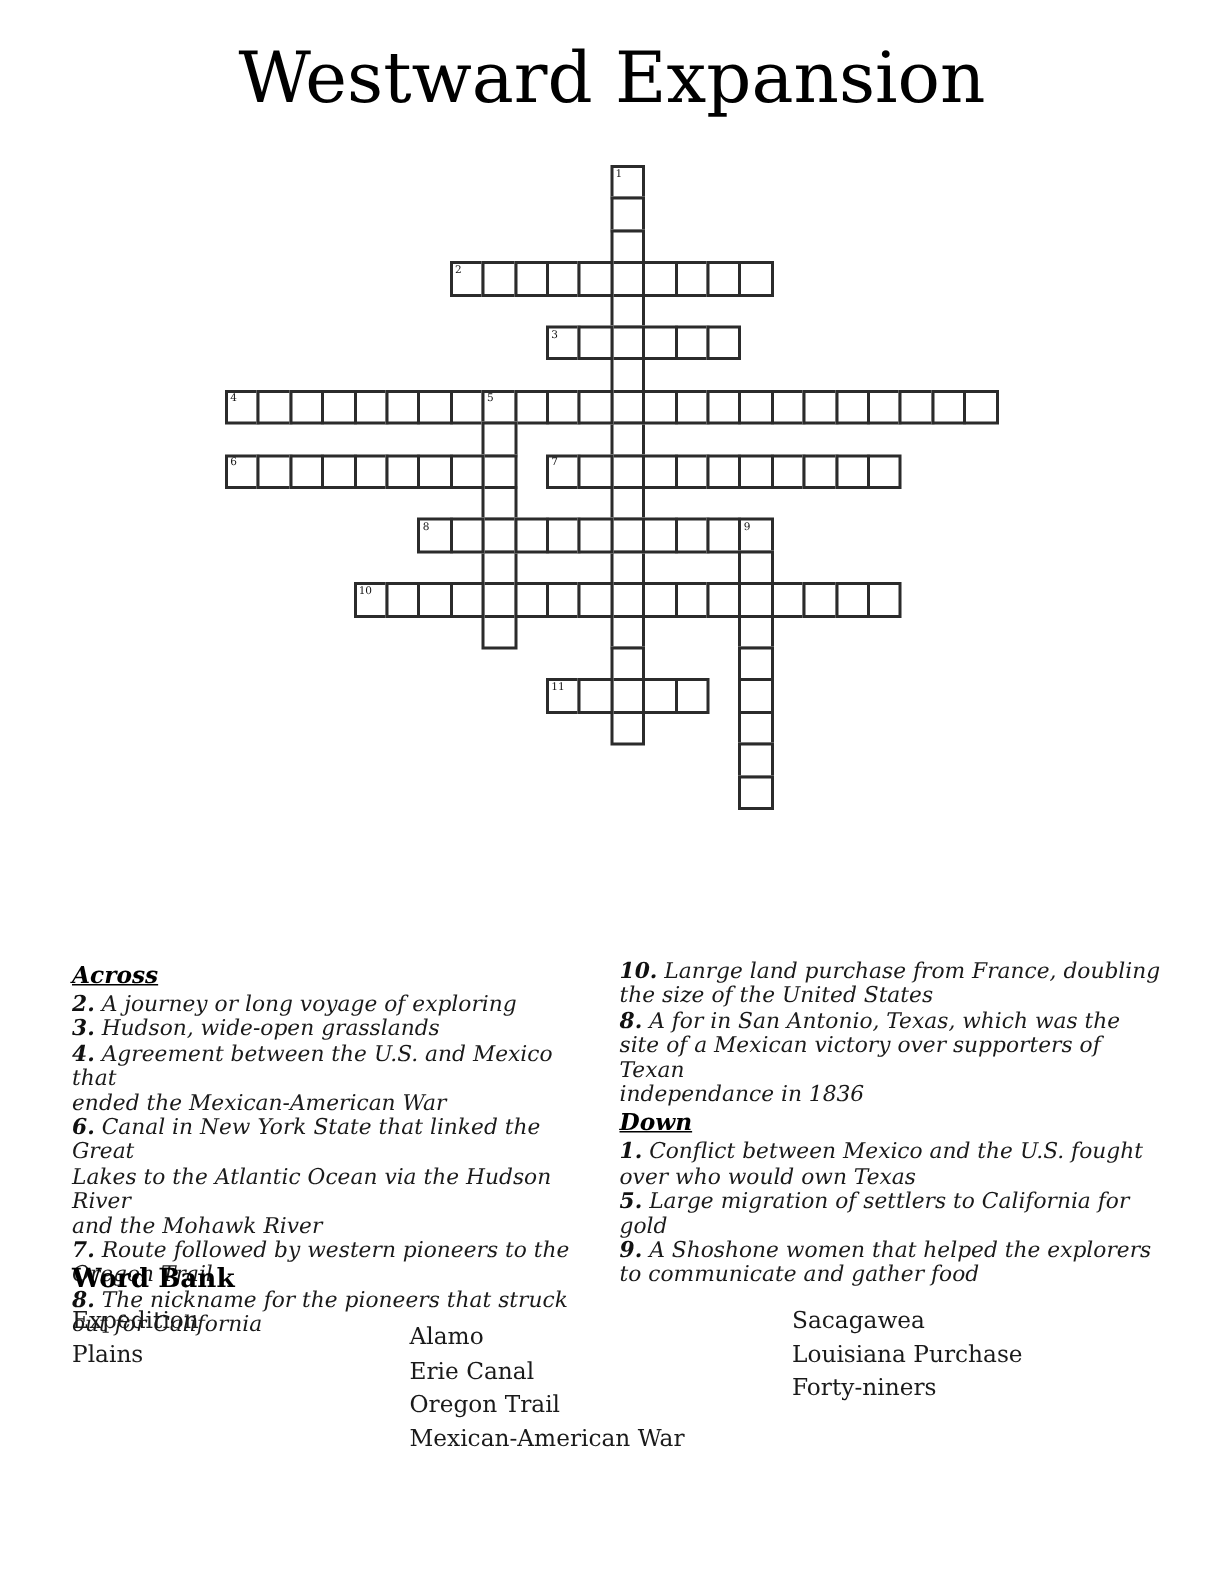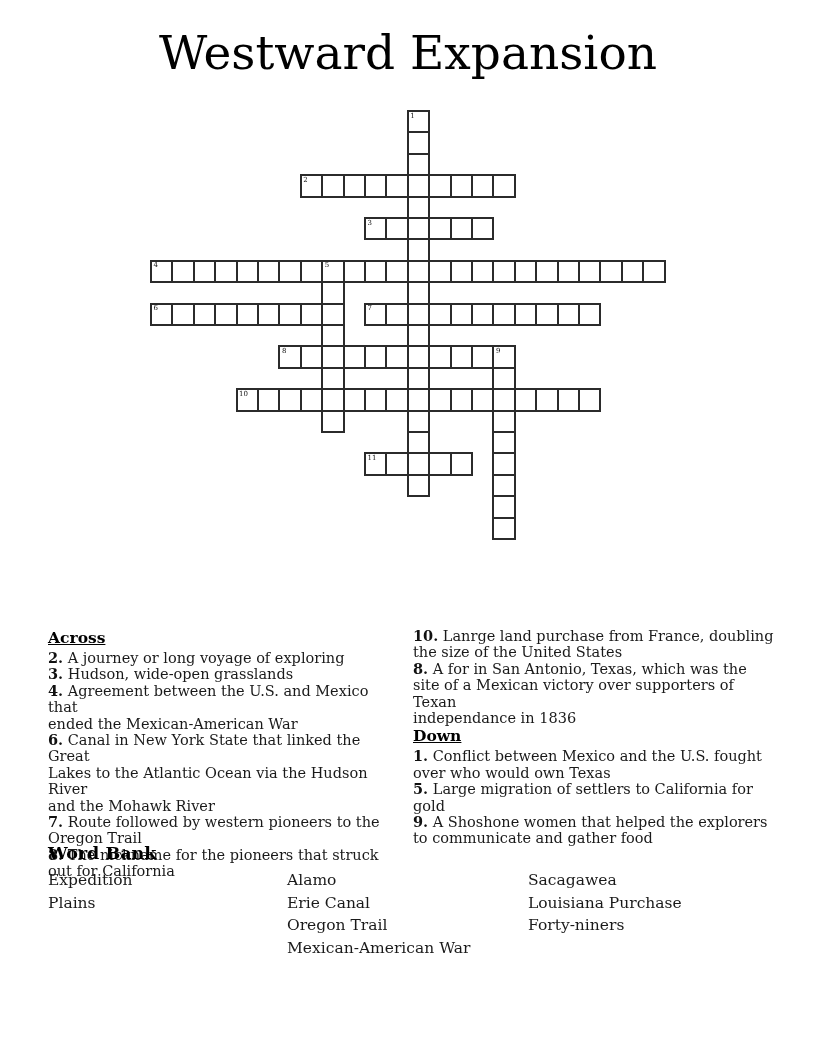--- a/index.html
+++ b/index.html
@@ -14,40 +14,40 @@
   .grid{position:absolute;top:0;left:0;width:816px;height:1056px;}
   .cell{
     position:absolute;width:23.4px;height:23.4px;box-sizing:border-box;
     background:#fff;border:2px solid #2b2b2b;
   }
   .cellnum{
     position:absolute;top:-0.5px;left:1.5px;font-size:7px;line-height:8px;color:#111;
     font-family:"DejaVu Serif", serif;
   }
   .clues{position:absolute;top:628px;left:0;width:816px;}
-  .clue-col{position:absolute;top:0;}
+  .clue-col{position:absolute;top:12px;font-style:italic;}
   .clue-col.c1{left:48px;width:352px;}
   .clue-col.c2{left:413px;width:368px;}
   .clue-heading{
     font-size:15.5px;font-weight:bold;color:#000;text-decoration:underline;
     margin:0 0 3px 0;line-height:19px;
   }
   .clue{
     margin:0;font-size:14.5px;line-height:16.4px;white-space:pre-line;color:#1a1a1a;
   }
   .clue .num{font-weight:bold;color:#111;}
   .wordbank{position:absolute;top:843px;left:48px;width:740px;color:#1a1a1a;}
   .wb-heading{
     font-size:17.5px;font-weight:bold;color:#000;
     margin:0 0 6px 0;line-height:20px;
   }
   .wb-cols{position:relative;height:96px;}
   .wb-col{position:absolute;top:0;}
   .wb-col.w1{left:0;}
-  .wb-col.w2{left:239px;}
+  .wb-col.w2{left:225px;margin-top:11px;}
   .wb-col.w3{left:480px;}
   .wb-item{font-size:15.5px;line-height:22.6px;}
 </style>
 </head>
 <body>
 
 <h1 class="page-title">Westward Expansion</h1>
 
 <div class="grid">
     <div class="cell" style="left: 406.8px; top: 110px;">

